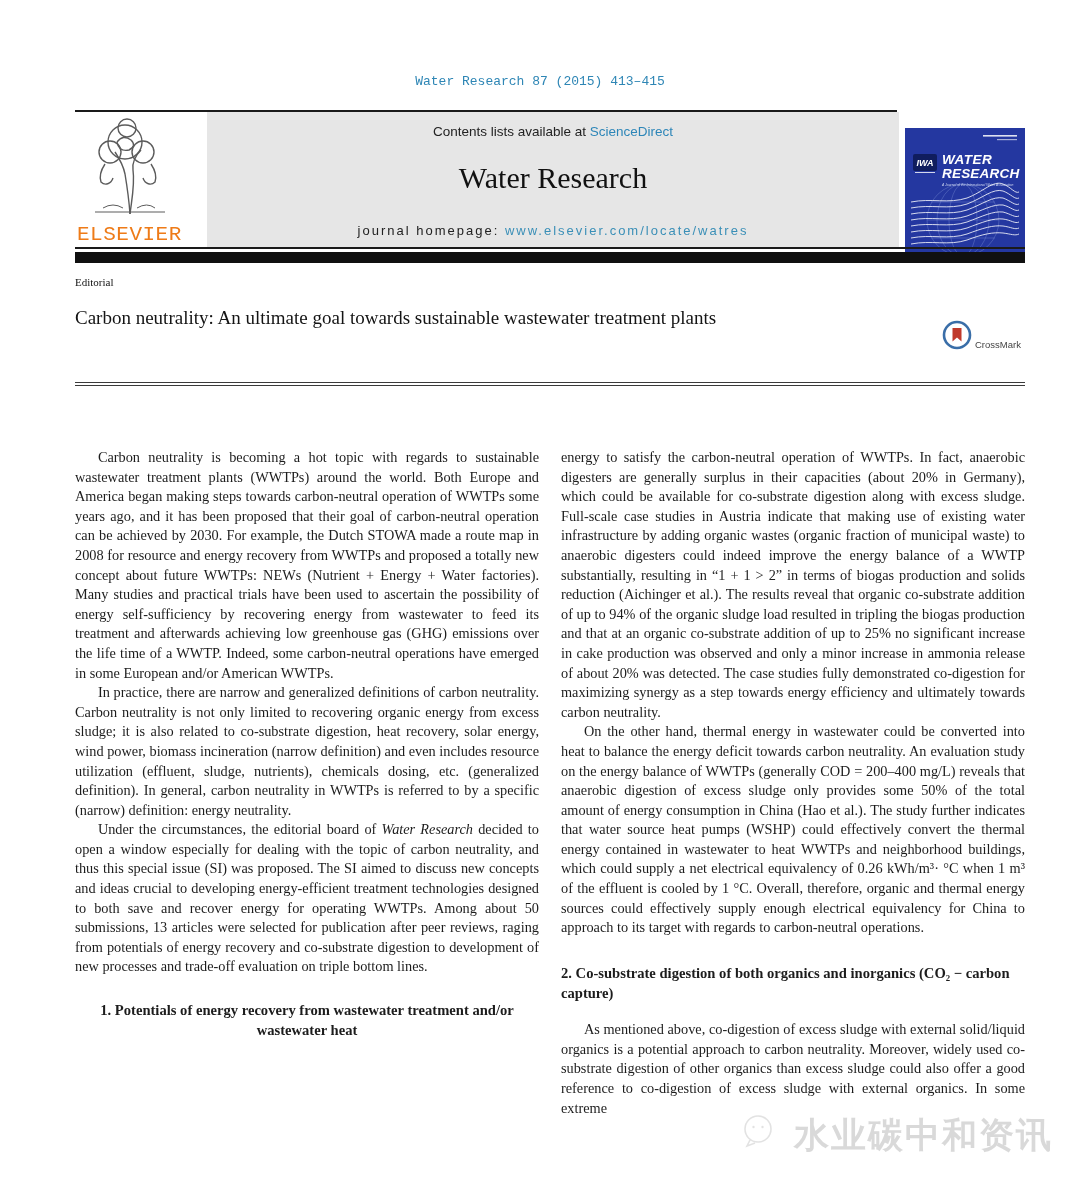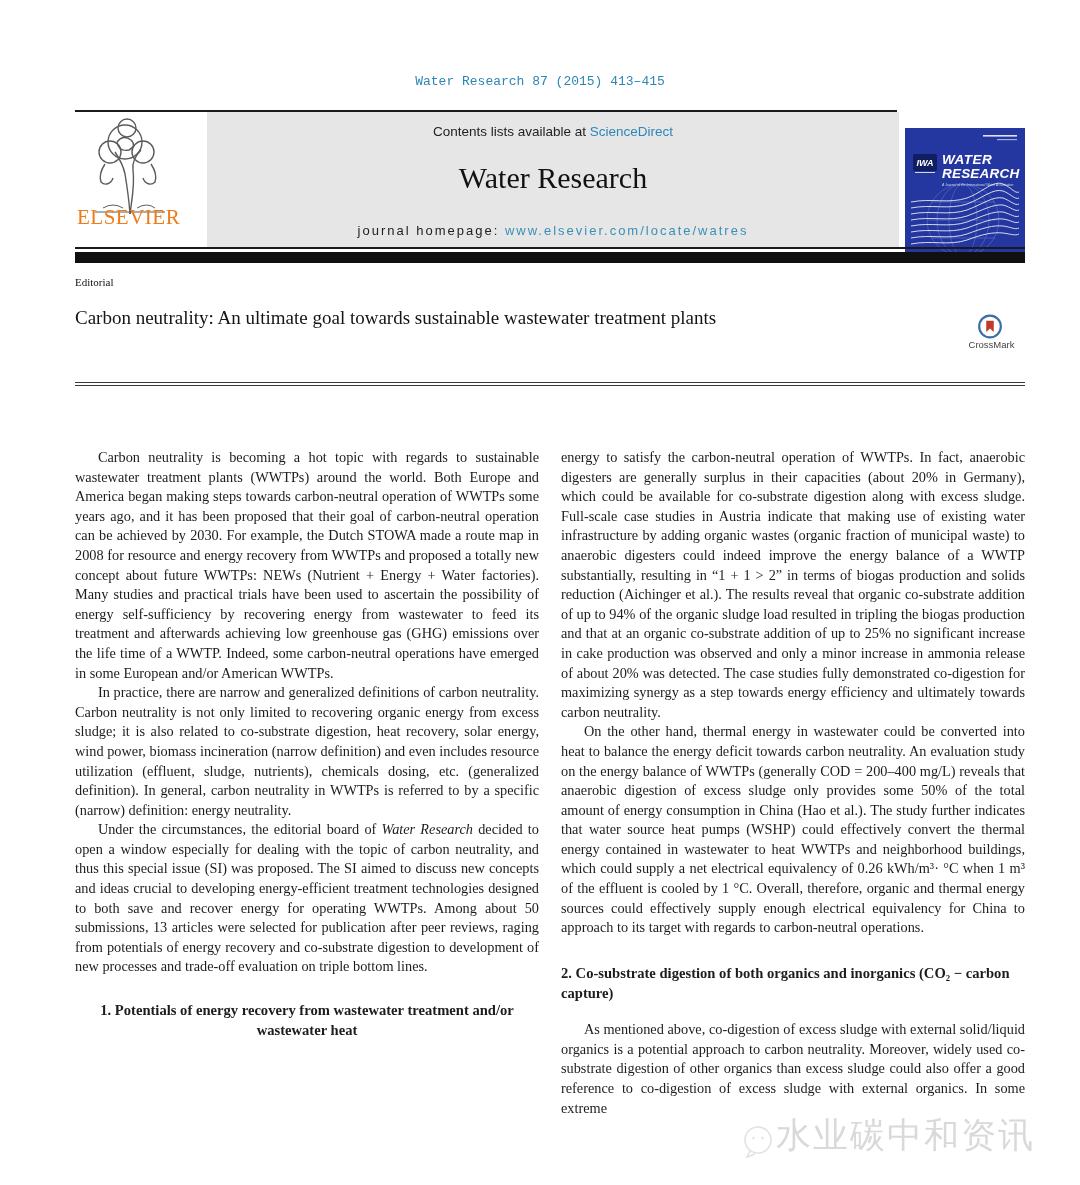--- a/index.html
+++ b/index.html
@@ -9,56 +9,56 @@
   
   .citation{position:absolute;top:74px;left:0;width:100%;text-align:center;
             font-family:Liberation Mono, monospace;
             font-size:13px;color:#2e86b5;}
 
   
   .header{position:absolute;left:75px;top:112px;width:950px;height:136px;display:flex;}
   .header-rule-top{position:absolute;left:75px;top:110px;width:822px;height:2px;background:#1a1a1a;}
   .header-rule-bottom{position:absolute;left:75px;top:247px;width:950px;height:2px;background:#1a1a1a;}
   .header-left{width:132px;height:136px;position:relative;background:#fff;}
-  .elsevier-word{position:absolute;left:2px;bottom:18px;font-size:21px;color:#ee7b18;
-                 font-family:Liberation Serif, serif;letter-spacing:.5px;}
+  .elsevier-word{position:absolute;left:2px;bottom:2px;font-size:21px;color:#ee7b18;
+                 font-family:Liberation Mono, monospace;letter-spacing:.5px;}
   .header-mid{flex:1;margin-right:6px;background:#e6e6e6;text-align:center;
               padding-top:12px;box-sizing:border-box;}
   .contents-line{font-family:"Liberation Sans","DejaVu Sans",sans-serif;font-size:13.5px;color:#222;}
   .contents-line a{color:#2d86b8;text-decoration:none;}
   .journal-name{font-size:30px;margin-top:22px;color:#111;}
   .homepage-line{margin-top:28px;font-family:"Liberation Sans","DejaVu Sans",sans-serif;
                  font-size:13px;letter-spacing:2px;color:#222;}
   .homepage-line a{color:#3a8fb7;text-decoration:none;}
   .header-right{width:120px;height:132px;margin-top:16px;font-style:italic;}
 
   
   .black-bar{position:absolute;left:75px;top:252px;width:950px;height:11px;background:#101010;}
 
   
   .kicker{position:absolute;left:75px;top:276px;font-size:11px;color:#111;}
   .title{position:absolute;left:75px;top:305px;width:830px;font-size:19px;line-height:1.32;color:#141414;}
-  .crossmark{position:absolute;left:942px;top:314px;width:96px;height:36px;display:flex;align-items:center;cursor:pointer;flex-direction:column;}
+  .crossmark{position:absolute;left:942px;top:314px;width:96px;height:36px;display:flex;align-items:flex-end;cursor:pointer;}
   .crossmark-label{font-family:"Liberation Sans","DejaVu Sans",sans-serif;font-size:9.5px;color:#444;margin-left:3px;}
   .title-rule{position:absolute;left:75px;top:382px;width:950px;height:4px;
               border-top:1px solid #3a3a3a;border-bottom:1px solid #3a3a3a;box-sizing:border-box;}
 
   
   .columns{position:absolute;left:75px;top:448px;width:950px;display:flex;gap:22px;}
   .col{width:464px;font-size:14.3px;line-height:19.6px;text-align:justify;}
   .col p{margin:0;}
   .col p.indent{text-indent:1.6em;}
   .sec-heading{font-weight:bold;font-size:14.6px;line-height:1.35;text-align:left;}
   .sec-heading.h1{margin-top:24px;text-align:center;}
   .sec-heading.h2{margin-top:26px;margin-bottom:17px;}
   i{font-style:italic;}
 
   
-  .watermark{position:absolute;left:740px;top:1112px;display:flex;align-items:flex-end;gap:0;
-             pointer-events:none;}
+  .watermark{position:absolute;left:740px;top:1112px;display:flex;align-items:flex-start;gap:18px;
+             pointer-events:none;font-weight:bold;}
   .wm-logo{width:36px;height:36px;flex:0 0 auto;opacity:.5;}
   .wm-text{font-size:35px;letter-spacing:2px;color:rgba(165,165,165,0.42);
            text-shadow:0 0 1px rgba(255,255,255,.8);white-space:nowrap;}
 </style>
 </head>
 <body>
 
 <div class="page">
 
   <div class="citation">Water Research 87 (2015) 413–415</div>

